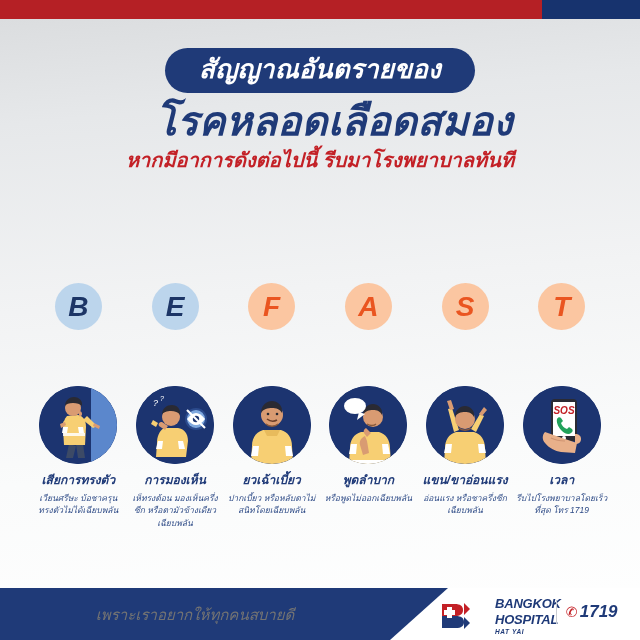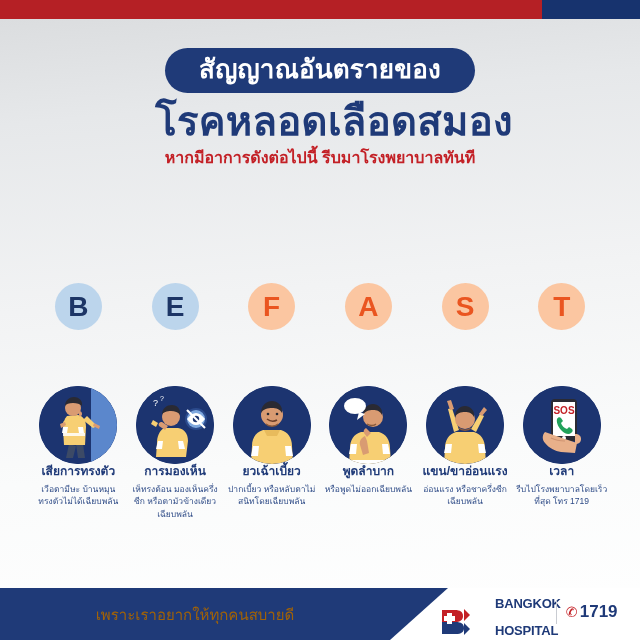--- a/index.html
+++ b/index.html
@@ -2,64 +2,64 @@
 <html><head>
 <meta charset="utf-8">
 <style>
   html,body{margin:0;padding:0;}
   body{
     width:640px;height:640px;overflow:hidden;
     font-family:"Liberation Sans","DejaVu Sans",sans-serif;
     background:#ffffff;
   }
   .poster{position:relative;width:640px;height:640px;overflow:hidden;
-    background:linear-gradient(175deg,#d9dbdd 0%,#e6e8ea 18%,#f2f3f4 45%,#fafbfb 70%,#ffffff 100%);}
+    background:linear-gradient(175deg,#d9dbdd 0%,#e6e8ea 18%,#f2f3f4 45%,#fafbfb 70%,#ffffff 100%);font-style:italic;}
 
   
   .topbar{position:absolute;top:0;left:0;width:640px;height:19px;display:flex;}
   .topbar .red{flex:1 1 auto;background:#b52025;}
   .topbar .blue{width:98px;background:#17336e;}
 
   
   .header{position:absolute;top:48px;left:0;width:640px;text-align:center;}
   .pill{display:inline-block;background:#1f3a78;color:#ffffff;border-radius:30px;
     padding:8px 34px 10px;font-size:26px;font-weight:bold;line-height:1.05;letter-spacing:.2px;}
   .title{margin-top:6px;color:#1f3a78;font-size:40px;font-weight:bold;line-height:1.12;letter-spacing:.3px;padding-left:28px;}
-  .subtitle{margin-top:4px;color:#c32026;font-size:16px;font-weight:bold;line-height:1.2;}
+  .subtitle{margin-top:4px;color:#c32026;font-size:20px;font-weight:bold;line-height:1.2;}
 
   
   .letters{position:absolute;top:283px;left:30px;width:580px;display:flex;}
   .letter-cell{flex:1 1 0;display:flex;justify-content:center;}
   .letter{width:47px;height:47px;border-radius:50%;display:flex;align-items:center;
     justify-content:center;font-size:28px;font-weight:bold;}
   .letter.blue{background:#bcd5ec;color:#1c3566;}
   .letter.orange{background:#fbc6a1;color:#ea5520;}
 
   
   .cards{position:absolute;top:386px;left:30px;width:580px;display:flex;}
   .card{flex:1 1 0;display:flex;flex-direction:column;align-items:center;}
   .circle{width:78px;height:78px;border-radius:50%;background:#1c3470;
     position:relative;overflow:hidden;}
   .circle svg{display:block;width:78px;height:78px;}
-  .card-title{margin-top:0;color:#1f3a78;font-size:12px;font-weight:bold;
+  .card-title{margin-top:9px;color:#1f3a78;font-size:12px;font-weight:bold;
     line-height:1.25;text-align:center;white-space:nowrap;}
   .card-desc{margin-top:4px;color:#2d4a86;font-size:8.5px;line-height:1.45;
     text-align:center;width:96px;}
 
   
   .footer{position:absolute;left:0;bottom:0;width:640px;height:52px;background:#ffffff;}
   .footer-band{position:absolute;left:0;top:0;height:52px;width:448px;background:#1f3a78;
     clip-path:polygon(0 0,448px 0,390px 52px,0 52px);}
   .footer-slogan{position:absolute;left:0;top:0;width:390px;height:52px;display:flex;
-    align-items:center;justify-content:center;color:#a16207;font-size:15px;line-height:1;}
+    align-items:center;justify-content:center;color:#737373;font-size:15px;line-height:1;}
   .brand{position:absolute;left:440px;top:9px;display:flex;align-items:center;gap:15px;}
   .logo-mark{width:34px;height:30px;position:relative;margin-right:6px;}
   .brand-text{line-height:1;}
   .brand-l1,.brand-l2{color:#1f3a78;font-size:13px;font-weight:bold;letter-spacing:-.2px;}
-  .brand-l2{margin-top:14px;}
+  .brand-l2{margin-top:3px;}
   .brand-sub{color:#1f3a78;font-size:6.5px;font-weight:bold;margin-top:3px;letter-spacing:.6px;}
   .divider{position:absolute;left:556px;top:12px;width:1px;height:24px;background:#c9ccd2;}
   .hotline{position:absolute;left:566px;top:14px;display:flex;align-items:center;
     color:#1f3a78;font-size:17px;font-weight:bold;}
   .hotline .ph{color:#c32026;font-size:14px;margin-right:2px;}
 </style>
 </head>
 <body>
 
 <div class="poster">
@@ -112,21 +112,21 @@
           <path d="M54 40l6 3 1-3-6-3z" fill="#d99b72"></path>
           <path d="M30 31l-6 5 2 4 7-5z" fill="#f7cf73"></path>
           <path d="M26 36l-5 2 1 4 5-3z" fill="#d99b72"></path>
           <circle cx="34" cy="22" r="8" fill="#d99b72"></circle>
           <path d="M26 20c0-6 5-9 9-9s9 3 8 9c-2-2-5-3-9-3s-7 1-8 3z" fill="#2a2a33"></path>
           <path d="M40 25c2 0 3 1 3 3s-2 3-3 2z" fill="#d99b72"></path>
           <path d="M24 47l22 0 0 3-22 0z" fill="#ffffff" opacity=".85"></path>
         </svg>
       </div>
       <div class="card-title">เสียการทรงตัว</div>
-      <div class="card-desc">เวีอตามีษะ บ้านหมุน ทรงตัวไม่ได้เฉียบพลัน</div>
+      <div class="card-desc">เวียนศรีษะ บ้อชาครุน ทรงตัวไม่ได้เฉียบพลัน</div>
     </div>
 
     <div class="card">
       <div class="circle">
         <svg viewBox="0 0 78 78">
           <circle cx="39" cy="39" r="39" fill="#1c3470"></circle>
           <path d="M28 42c-5 3-7 9-7 15l-1 14h30l2-16c0-8-4-12-10-13z" fill="#f7cf73"></path>
           <path d="M22 55l-2 8h6l1-8z" fill="#ffffff"></path>
           <path d="M47 55l2 8h-6l-1-8z" fill="#ffffff"></path>
           <circle cx="35" cy="31" r="9" fill="#d99b72"></circle>

